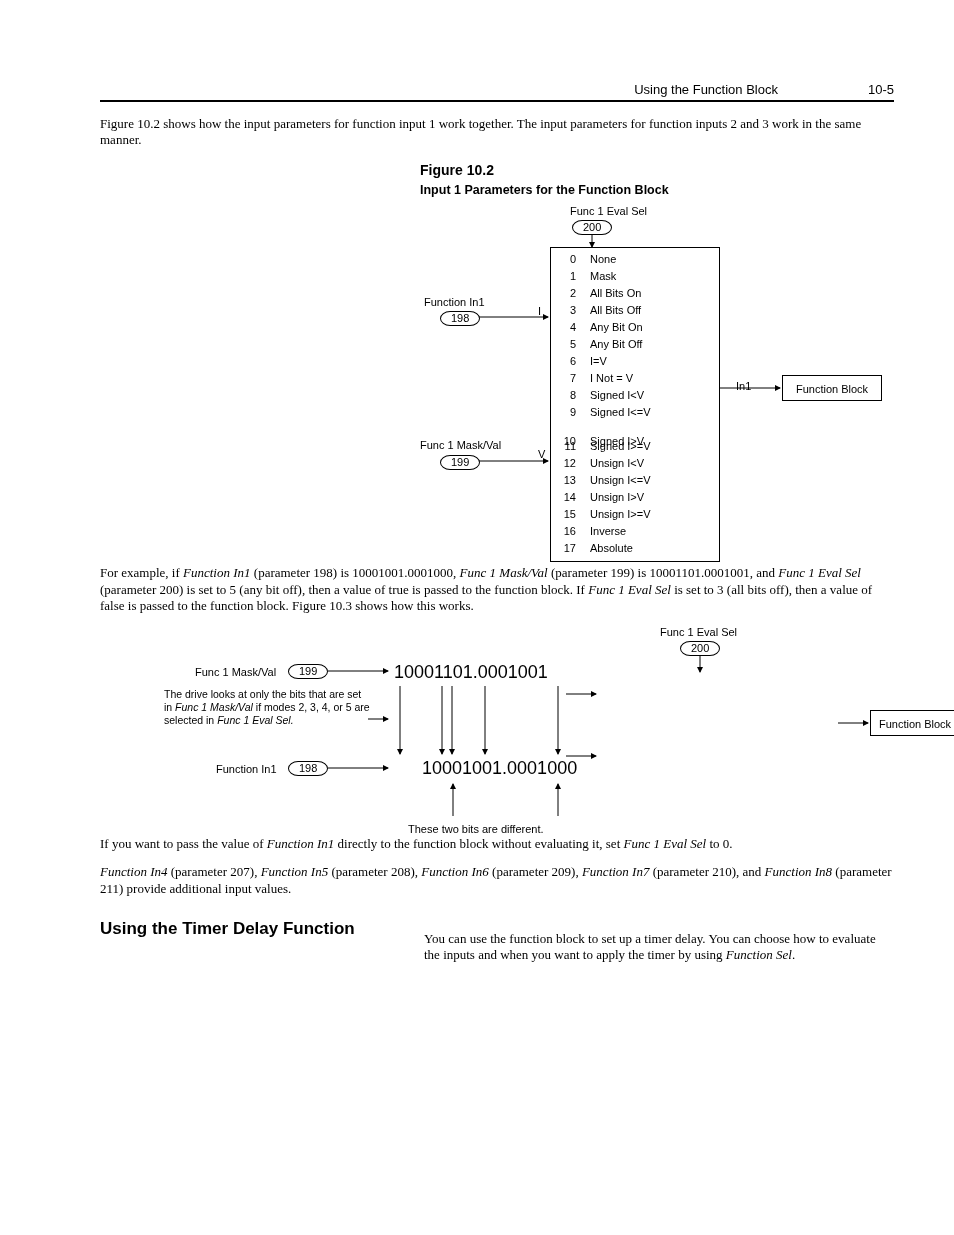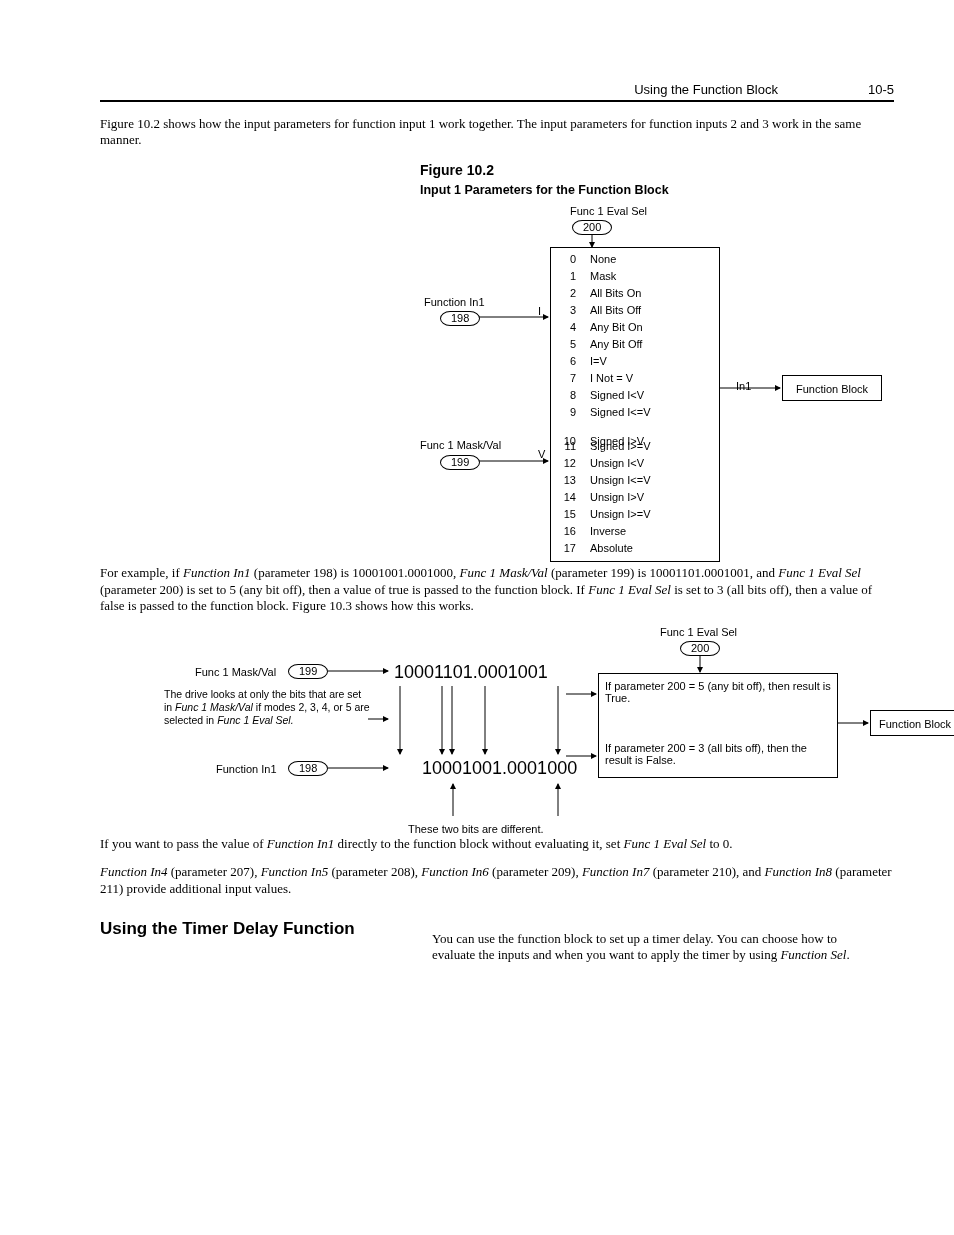--- a/index.html
+++ b/index.html
@@ -141,21 +141,21 @@
     position:absolute; left:4px; top:62px; width:208px;
     text-align:left; font-size:10.5px; line-height:1.25;
   }
   .fig103 .note .it { font-style: italic; }
   .fig103 .diff-lbl { position:absolute; left:248px; top:197px; }
   .fig103 svg.lines { position:absolute; left:0; top:0; }
 
   .two-col-row {
     display:flex;
     align-items:flex-start;
-    gap: 28px;
+    gap: 20px;
     margin-top: 22px;
   }
   .two-col-row .left {
     width: 292px;
     flex:0 0 292px;
   }
   .two-col-row .right {
     flex:1;
   }
   .arrowhead { fill:#000; }
@@ -328,24 +328,20 @@
     <div class="in1-lbl">Function In1</div>
     <span class="pill in1-pill">198</span>
 
     <div class="note">
       <span>The drive looks at only the bits that are set in </span><span class="it">Func 1 Mask/Val</span><span> if modes 2, 3, 4, or 5 are selected in </span><span class="it">Func 1 Eval Sel.</span>
     </div>
 
     <div class="bin1">10001101.0001001</div>
     <div class="bin2">10001001.0001000</div>
 
-    <div class="eval-box">
-      <div class="l1">If parameter 200 = 5 (any bit off), then result is True.</div>
-      <div class="l2">If parameter 200 = 3 (all bits off), then the result is False.</div>
-    </div>
 
     <div class="fb-box2">Function Block</div>
     <div class="diff-lbl">These two bits are different.</div>
   </div>
 
   <p class="para body-col">
     <span>If you want to pass the value of </span><span class="italic">Function In1</span><span> directly to the function block without evaluating it, set </span><span class="italic">Func 1 Eval Sel</span><span> to 0.</span>
   </p>
 
   <p class="para body-col">

